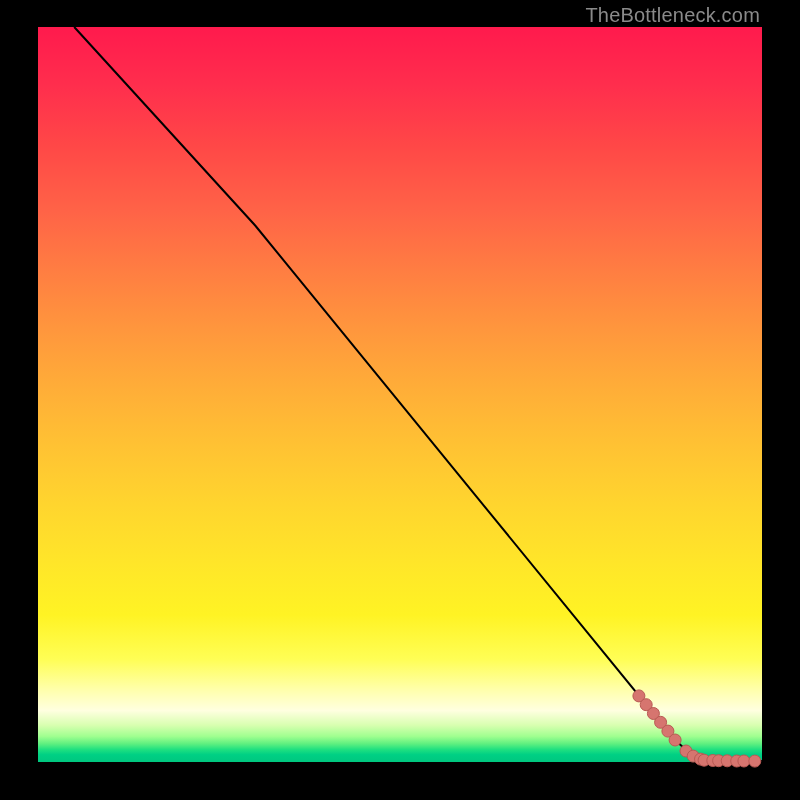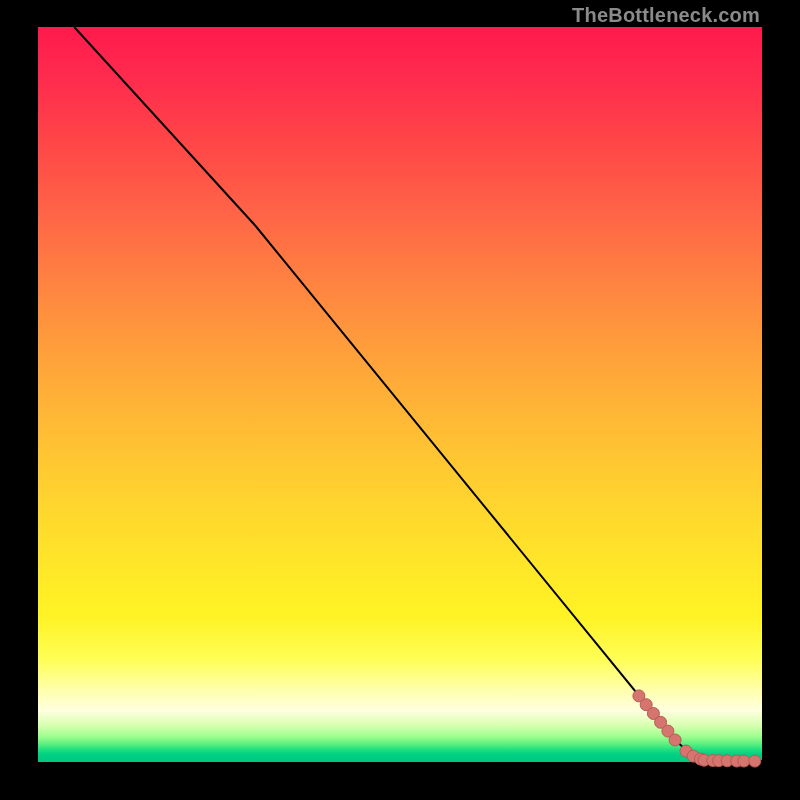--- a/index.html
+++ b/index.html
@@ -49,21 +49,21 @@
       #00d084 99%,
       #00c77f 100%
     );
   }
   .watermark {
     position: absolute;
     top: 4px;
     right: 40px;
     color: #8a8a8a;
     font-size: 20px;
-    font-weight: 700;
+    font-weight: 400;
     letter-spacing: 0.2px;
   }
   svg.overlay {
     position: absolute;
     left: 38px;
     top: 27px;
     width: 724px;
     height: 735px;
     overflow: visible;
   }

